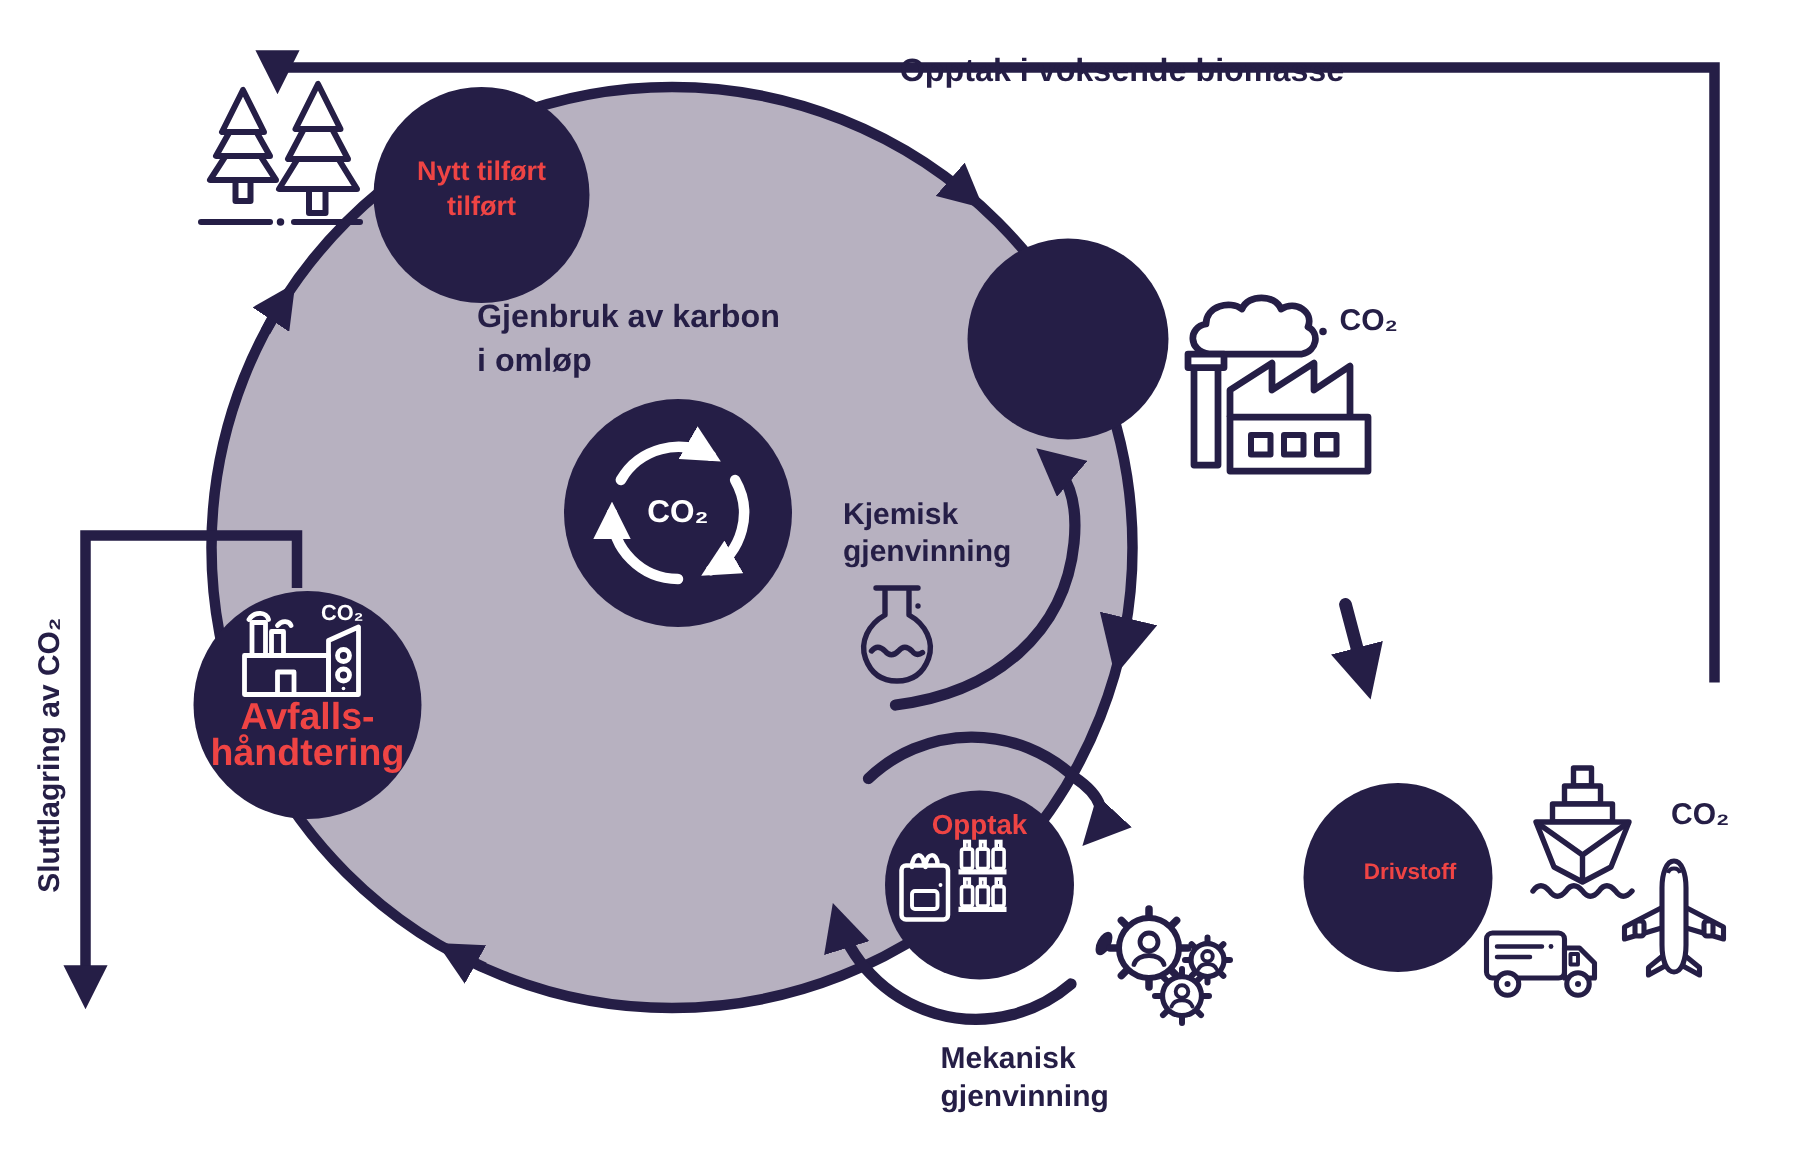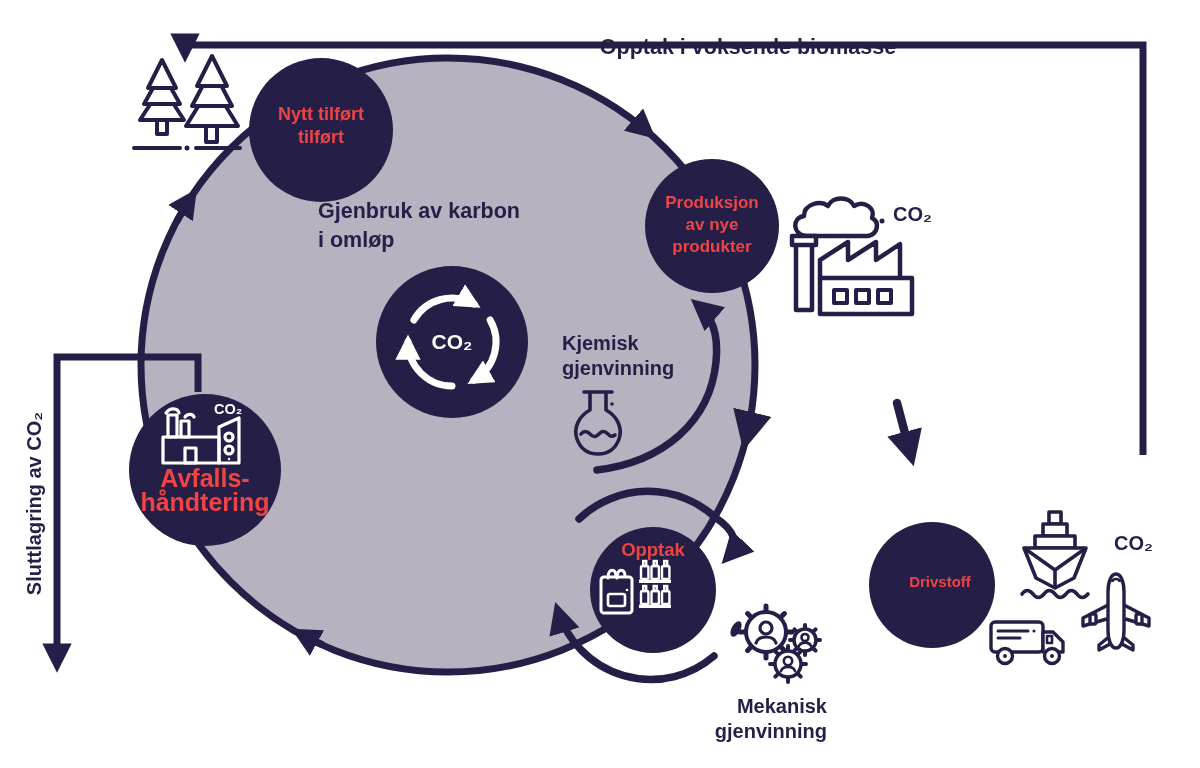--- a/index.html
+++ b/index.html
@@ -6,21 +6,21 @@
   .stage {
     position:relative; width:1200px; height:768px; background:#ffffff;
     font-family:"Liberation Sans", sans-serif; overflow:hidden;
   }
   .layer { position:absolute; left:0; top:0; }
   .txt { position:absolute; color:#251e46; font-weight:bold; white-space:nowrap; }
   .white { color:#ffffff; }
   .t-top-title   { left:568px; top:3px;  width:360px; font-size:21.5px; text-align:center;margin-top:32px; }
   .t-caption     { left:318px; top:197px; width:280px; font-size:21.5px; line-height:29px; text-align:left; white-space:normal; }
   .t-kjemisk     { left:562px; top:331px; font-size:20px; line-height:25px; }
-  .t-mekanisk    { left:627px; top:694px; width:200px; font-size:20px; line-height:25px; text-align:right; }
+  .t-mekanisk    { left:627px; top:694px; width:200px; font-size:20px; line-height:25px; text-align:left; }
   .t-slutt       { left:-106px; top:492px; width:280px; font-size:20px; text-align:center;
                    transform:rotate(-90deg); transform-origin:center; }
   .t-co2-factory   { left:893px;  top:203px; font-size:20px; }
   .t-co2-transport { left:1114px; top:532px; font-size:20px; }
   .t-co2-center    { left:412px;  top:330px; width:80px;  font-size:21px; text-align:center; }
   .t-co2-avfall    { left:214px;  top:401px; font-size:14.5px; }
   .node-label { position:absolute; color:#ef4444; font-weight:bold; text-align:center; }
   .n-raastoff   { left:248px; top:103px; width:146px; font-size:18px;   line-height:23px; }
   .n-produksjon { left:644px; top:192px; width:136px; font-size:17px;   line-height:22px; }
   .n-avfall     { left:129px; top:466px; width:152px; font-size:25px; line-height:24px; }
@@ -223,25 +223,20 @@
 
   <div class="txt t-co2-transport">CO₂</div>
 
   <div class="txt white t-co2-avfall">CO₂</div>
 
   <div class="node-label n-raastoff">
     <span class="line">Nytt tilført</span>
     <span class="line">tilført</span>
   </div>
 
-  <div class="node-label n-produksjon">
-    <span class="line">Produksjon</span>
-    <span class="line">av nye</span>
-    <span class="line">produkter</span>
-  </div>
 
   <div class="node-label n-avfall">
     <span class="line">Avfalls-</span>
     <span class="line">håndtering</span>
   </div>
 
   <div class="node-label n-plast">Opptak</div>
 
   <div class="node-label n-drivstoff">Drivstoff</div>
 

